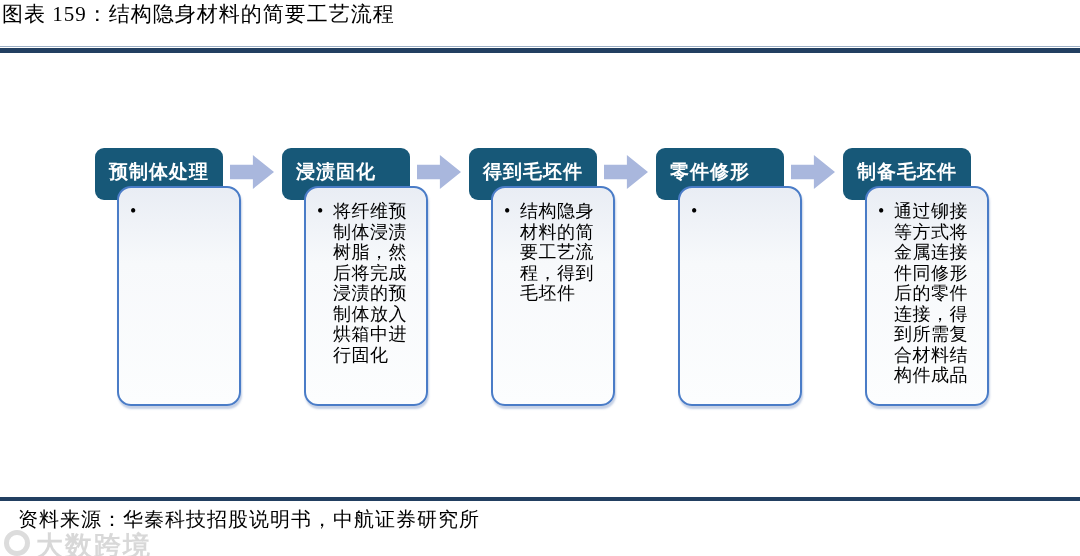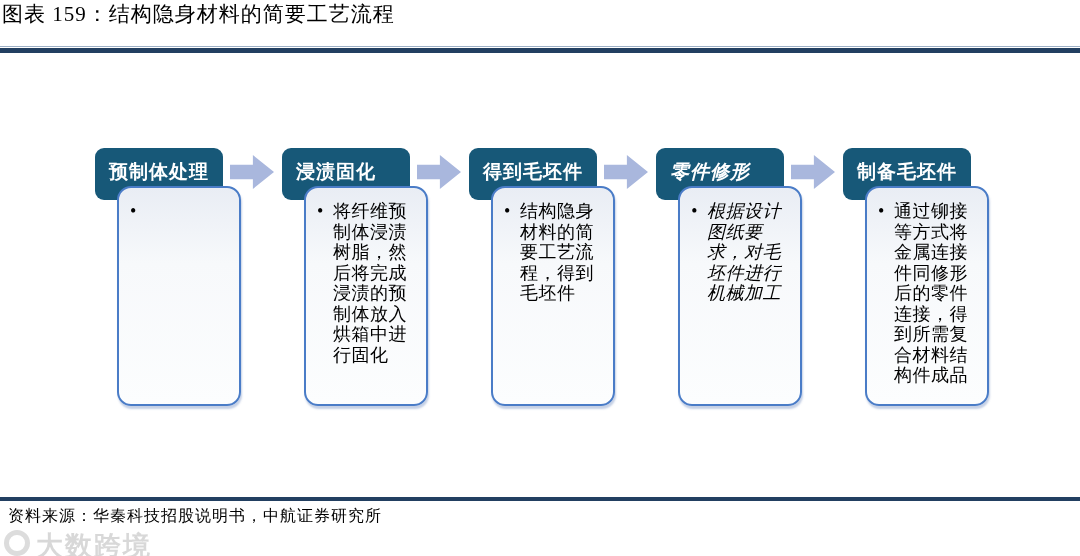--- a/index.html
+++ b/index.html
@@ -19,22 +19,22 @@
     background:linear-gradient(to bottom,
       #9db0c6 0,#9db0c6 1px,
       #ffffff 1px,#ffffff 2px,
       #223f61 2px,#223f61 7px);
   }
   .bottom-rule{
     position:absolute;left:0;top:497px;width:1080px;height:4px;
     background:#223f61;
   }
   .fig-source{
-    position:absolute;left:8px;top:506px;
-    font-size:16px;color:#000;letter-spacing:1px;white-space:nowrap;
+    position:absolute;left:18px;top:506px;
+    font-size:20px;color:#000;letter-spacing:1px;white-space:nowrap;
   }
   
   .flow{position:absolute;left:0;top:0;width:1080px;height:554px;}
   .step{position:absolute;top:148px;width:190px;height:262px;}
   .step-header{
     position:absolute;left:0;top:0;width:128px;height:52px;
     background:#175878;border-radius:9px;
     color:#ffffff;font-weight:bold;font-size:19px;letter-spacing:1px;
     padding:11px 0 0 14px;box-sizing:border-box;
     z-index:1;
@@ -60,21 +60,21 @@
   }
   .flow-arrow{
     position:absolute;left:135px;top:7px;width:44px;height:34px;
     background:#a9b7dd;
     clip-path:polygon(0 29%,52% 29%,52% 0,100% 50%,52% 100%,52% 71%,0 71%);
   }
   
   .step:nth-of-type(1){left:95px;}
   .step:nth-of-type(2){left:282px;}
   .step:nth-of-type(3){left:469px;}
-  .step:nth-of-type(4){left:656px;font-style:italic;}
+  .step:nth-of-type(4){left:656px;}
   .step:nth-of-type(5){left:843px;}
   
   .watermark{
     position:absolute;left:4px;top:528px;height:40px;
     display:flex;align-items:flex-start;gap:6px;
     opacity:0.85;pointer-events:none;
   }
   .wm-logo{
     width:26px;height:26px;margin-top:2px;
     border:5px solid #d6d6d6;border-radius:50%;
@@ -119,21 +119,20 @@
       <span class="bullet">•</span>
       <div class="step-text">结构隐身材料的简要工艺流程，得到毛坯件</div>
     </div>
   </div>
 
   <div class="step">
     <span class="flow-arrow"></span>
     <div class="step-header">零件修形</div>
     <div class="step-body">
       <span class="bullet">•</span>
-      <div class="step-text">根据设计图纸要求，对毛坯件进行机械加工</div>
     </div>
   </div>
 
   <div class="step">
     <div class="step-header">制备毛坯件</div>
     <div class="step-body">
       <span class="bullet">•</span>
       <div class="step-text">通过铆接等方式将金属连接件同修形后的零件连接，得到所需复合材料结构件成品</div>
     </div>
   </div>

